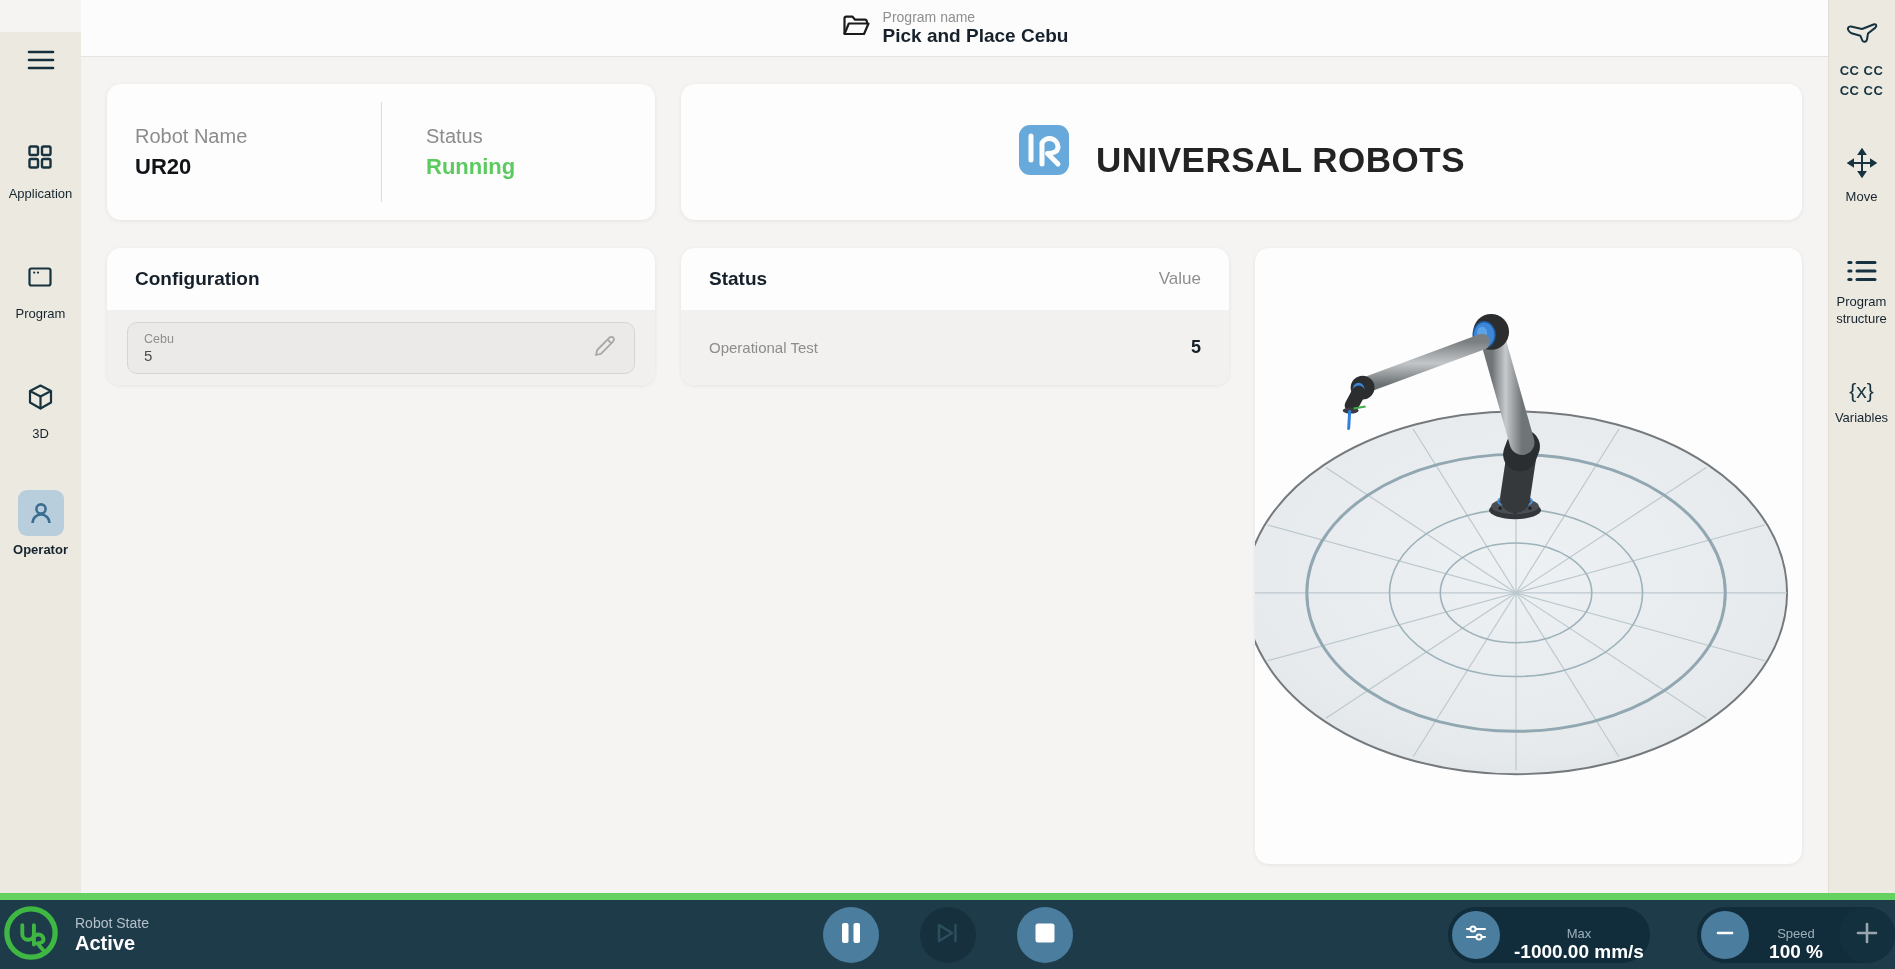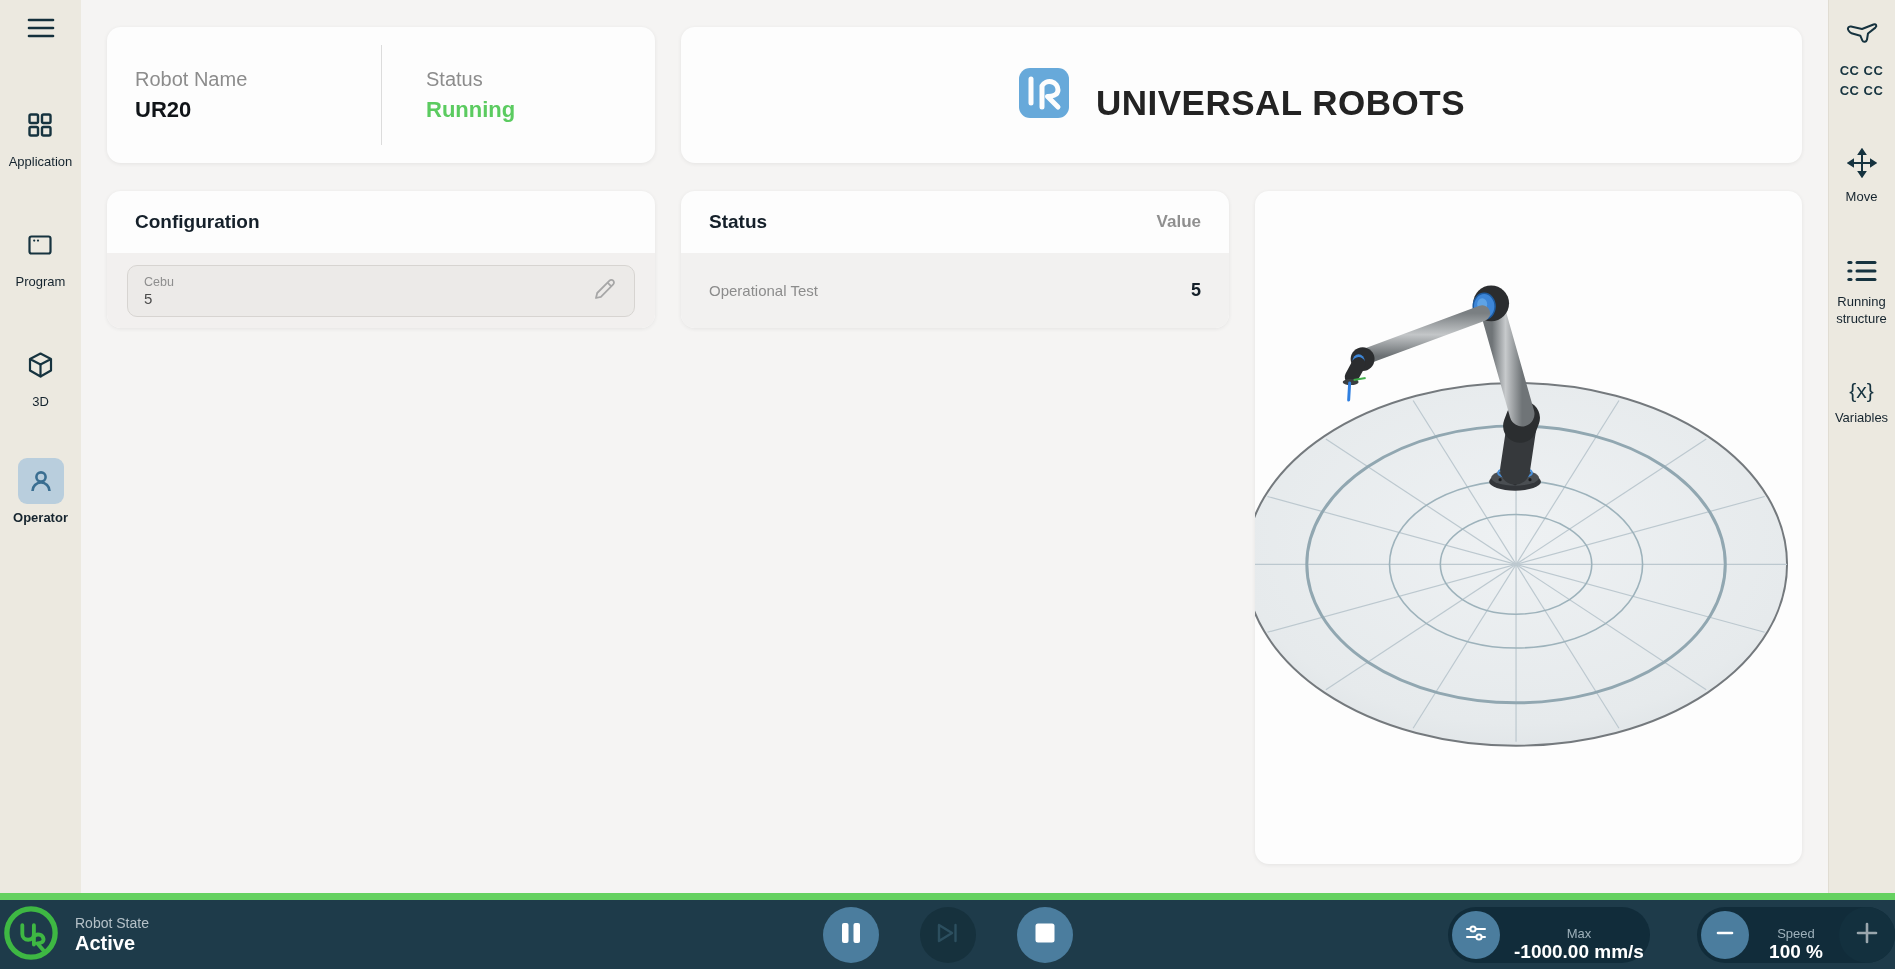--- a/index.html
+++ b/index.html
@@ -2,21 +2,21 @@
 <html><head>
 <meta charset="utf-8">
 <style>
   * { margin:0; padding:0; box-sizing:border-box; }
   html,body { width:1895px; height:969px; overflow:hidden; font-family:"Liberation Sans", sans-serif; background:#f5f4f3; }
   .app { width:1895px; height:969px; display:flex; flex-direction:column; }
   .main-row { height:893px; display:flex; }
 
   
   .rail { background:#ece9e0; display:flex; flex-direction:column; align-items:center; }
-  .rail-left { width:81px; }
+  .rail-left { width:81px;margin-top:32px; }
   .rail-right { width:67px; box-shadow:inset 1px 0 0 #e0dcd2; }
   .hamburger { margin-top:12px; width:44px; height:34px; display:flex; align-items:center; justify-content:center; cursor:pointer; background:none; border:none; }
   .nav-item { display:flex; flex-direction:column; align-items:center; gap:7px; cursor:pointer; text-align:center; }
   .nav-item .lbl { font-size:13px; color:#15242e; line-height:1.15; }
   .icon-tile { width:46px; height:46px; border-radius:9px; display:flex; align-items:center; justify-content:center; }
   .icon-tile.active { background:#b9cedd; }
   .nav-item.op .lbl { font-weight:700; }
   .caption { font-size:13px; font-weight:700; color:#16333f; width:58px; text-align:center; line-height:1.5; letter-spacing:.5px; }
   .rlbl { font-size:13px; color:#15242e; text-align:center; line-height:1.25; width:64px; }
   .vars-glyph { font-size:21px; color:#16333f; font-weight:400; }
@@ -40,21 +40,21 @@
   .big-value { font-size:22px; font-weight:700; color:#101418; }
   .big-value.green { color:#5bcb60; }
 
   .card-logo { grid-column:2 / 4; grid-row:1; display:flex; align-items:center; justify-content:center; }
   .brand { display:flex; align-items:flex-end; gap:26px; }
   .brand-text { font-size:35px; font-weight:700; color:#232323; letter-spacing:.5px; font-family:"Liberation Sans", sans-serif; }
 
   .card-config { grid-column:1; grid-row:2; display:flex; flex-direction:column; }
   .card-head { height:62px; display:flex; align-items:center; justify-content:space-between; padding:0 28px; flex:none; }
   .card-title { font-size:19px; font-weight:700; color:#15202a; }
-  .value-head { font-size:17px; font-weight:700; color:#8f8f8f; }
+  .value-head { font-size:17px; font-weight:400; color:#8f8f8f; }
   .card-band { flex:1; background:#f2f0ef; display:flex; align-items:center; padding:0 20px; }
   .field { flex:1; height:52px; background:#eceae8; border:1px solid #d7d4d1; border-radius:10px; display:flex; align-items:center; padding:0 16px; cursor:pointer; }
   .field-texts { flex:1; display:flex; flex-direction:column; justify-content:center; gap:1px; }
   .field-label { font-size:12.5px; color:#8e8e8e; }
   .field-value { font-size:15px; color:#4c4c4c; }
 
   .card-status { grid-column:2; grid-row:2; display:flex; flex-direction:column; }
   .status-row { flex:1; background:#f2f1f0; display:flex; align-items:center; justify-content:space-between; padding:0 28px; }
   .row-name { font-size:15px; color:#8c8c8c; }
   .row-value { font-size:18px; font-weight:700; color:#15202a; }
@@ -141,20 +141,34 @@
           <svg width="28" height="28" viewBox="0 0 28 28" fill="none" stroke="#3a6e91" stroke-width="2.6">
               <circle cx="14" cy="10" r="4.6"></circle>
               <path d="M5.5 24 a8.5 8.5 0 0 1 17 0"></path>
             </svg>
         </span>
         <span class="lbl">Operator</span>
       </div>
     </div>
 
     <div class="center-col">
+      <div class="header">
+        <div class="title-block">
+          <span>
+            <svg width="30" height="28" viewBox="0 0 30 28" fill="none" stroke="#1b1b1b" stroke-width="2.2" stroke-linejoin="round">
+                <path d="M3.5 22 V6.5 a1.8 1.8 0 0 1 1.8-1.8 h6.2 l2.6 3 h10 a1.8 1.8 0 0 1 1.8 1.8 v2"></path>
+                <path d="M3.5 22 L7.8 11.5 h19.7 L23 22 Z"></path>
+              </svg>
+          </span>
+          <div class="title-texts">
+            <span class="prog-label">Program name</span>
+            <span class="prog-name">Pick and Place Cebu</span>
+          </div>
+        </div>
+      </div>
 
       <div class="content">
 
         <div class="card card-robot">
           <div class="half">
             <span class="mini-label">Robot Name</span>
             <span class="big-value">UR20</span>
           </div>
           <div class="half second">
             <span class="mini-label">Status</span>
@@ -296,21 +310,21 @@
         <span>
           <svg width="30" height="24" viewBox="0 0 30 24" fill="#16333f" stroke="#16333f" stroke-width="3" stroke-linecap="round">
             <line x1="1.8" y1="3.5" x2="4" y2="3.5"></line>
               <line x1="10" y1="3.5" x2="28" y2="3.5"></line>
             <line x1="1.8" y1="12" x2="4" y2="12"></line>
               <line x1="10" y1="12" x2="28" y2="12"></line>
             <line x1="1.8" y1="20.5" x2="4" y2="20.5"></line>
               <line x1="10" y1="20.5" x2="28" y2="20.5"></line>
           </svg>
         </span>
-        <span class="rlbl">Running structure</span>
+        <span class="rlbl">Program structure</span>
       </div>
 
       <div class="nav-item" style="margin-top:52px">
         <span class="vars-glyph">{x}</span>
         <span class="rlbl">Variables</span>
       </div>
     </div>
   </div>
 
   <div class="green-line"></div>

